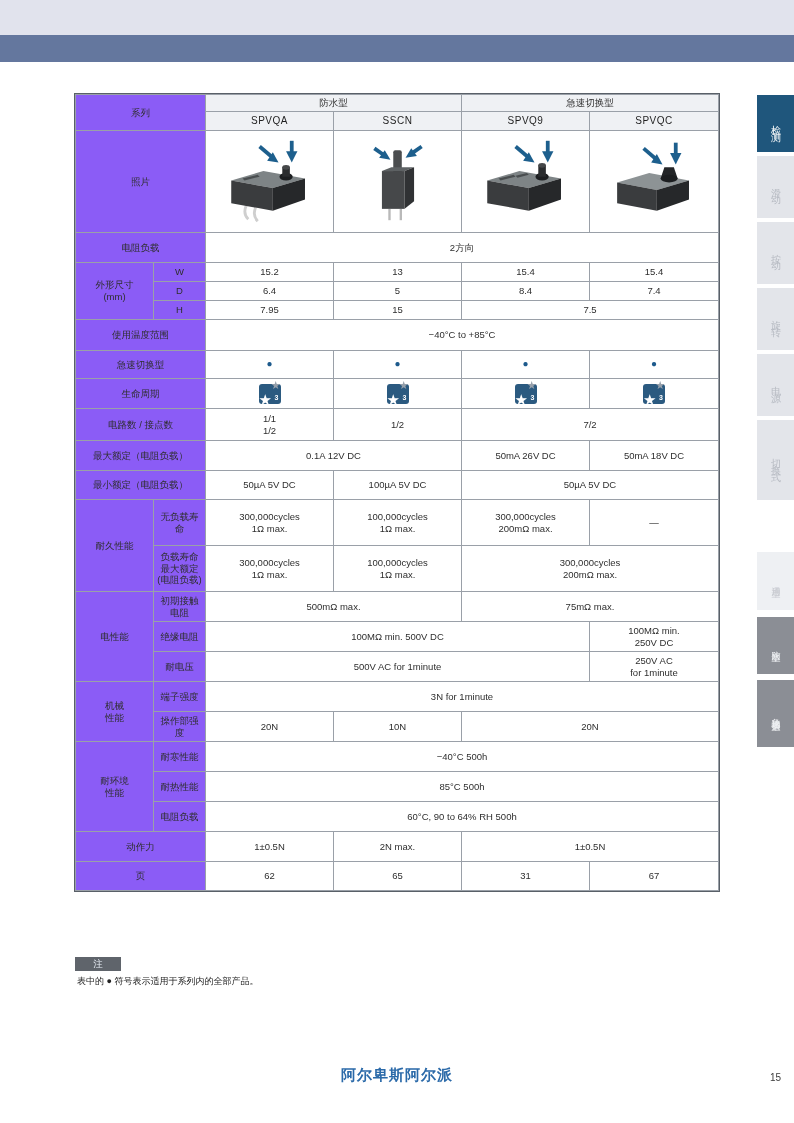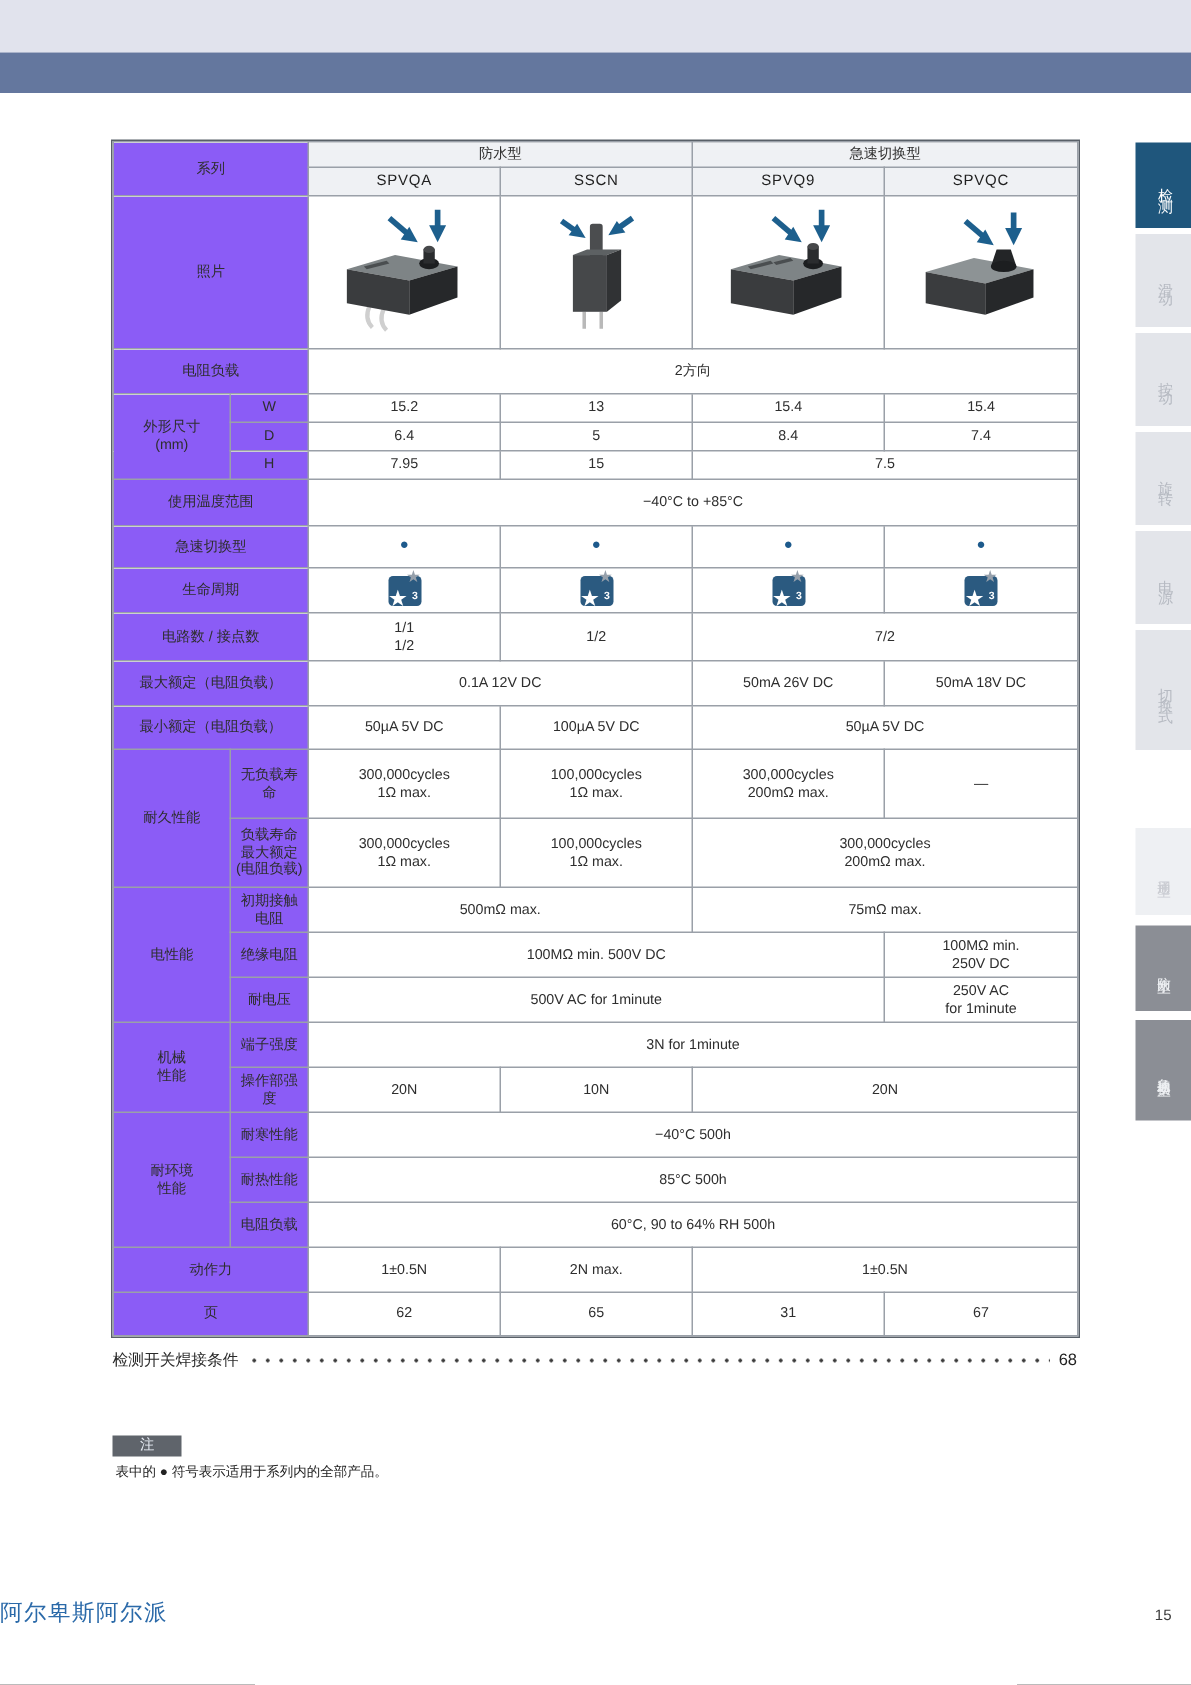--- a/index.html
+++ b/index.html
@@ -44,21 +44,21 @@
   .tab-active{background:#1f567c;color:#ffffff;font-size:10px;}
   .tab-active span{letter-spacing:7px;}
   .tab-idle{background:#e3e5ea;color:#b6bac2;font-size:10px;}
   .tab-idle span{letter-spacing:7px;}
   .subtab-light{background:#eef0f3;color:#caccd2;font-size:9px;}
   .subtab-light span{letter-spacing:1px;}
   .subtab-dark{background:#8b8e95;color:#eef0f3;font-size:9px;}
   .subtab-dark span{letter-spacing:1px;}
 
   
-  .footer-brand{position:absolute;left:0;right:0;top:1066px;font-size:15px;font-weight:normal;
+  .footer-brand{position:absolute;left:0;right:0;top:1066px;text-align:center;font-size:15px;font-weight:bold;
                 color:#2b6aa9;letter-spacing:1px;}
   .footer-page{position:absolute;right:13px;top:1072px;font-size:10px;color:#3c3c3c;}
 </style>
 </head>
 <body>
 
 <div class="page">
 
   <div class="band-light"></div>
   <div class="band-blue"></div>
@@ -303,25 +303,20 @@
       <td>62</td>
       <td>65</td>
       <td>31</td>
       <td>67</td>
     </tr>
   </tbody>
       </table>
   </div>
 
   <div class="index-block">
-    <div class="index-row">
-      <span>检测开关焊接条件</span>
-      <span class="leader"></span>
-      <span class="index-num">68</span>
-    </div>
   </div>
 
   <div class="note-badge">注</div>
   <div class="note-text">表中的 ● 符号表示适用于系列内的全部产品。</div>
 
   <div class="side-tab tab-active" style="top:95px;height:57px;">
       <span>检测</span>
     </div>
   <div class="side-tab tab-idle" style="top:156px;height:62px;">
       <span>滑动</span>

